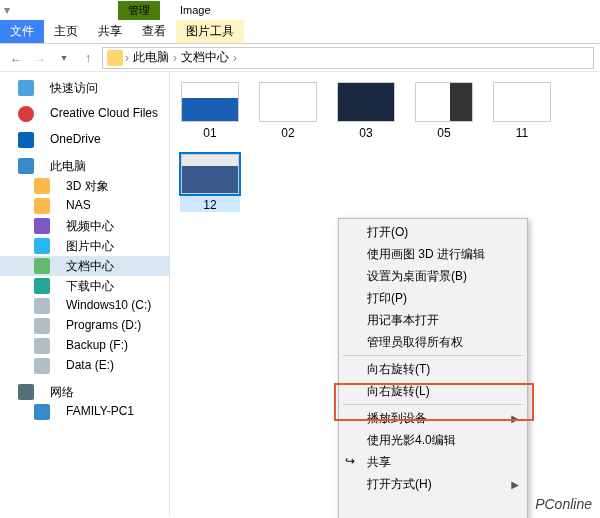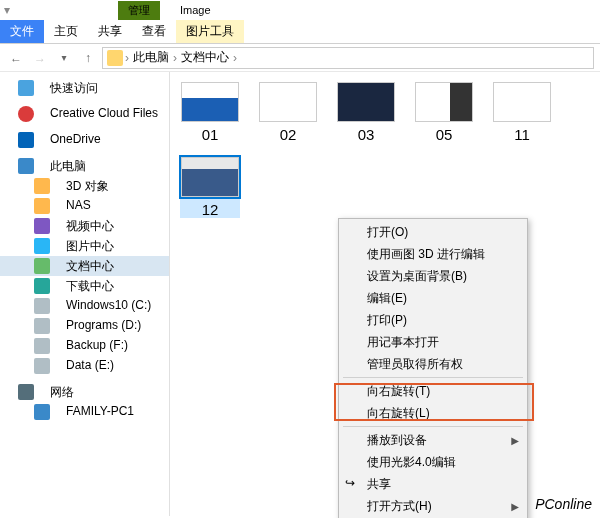--- a/index.html
+++ b/index.html
@@ -23,28 +23,28 @@
 .side-item.indent{padding-left:34px}
 .side-item.sel{background:#d8e6f2}
 .side-ico{width:16px;height:16px;flex:none}
 .side-group{margin-bottom:6px}
 .content{flex:1;padding:10px;position:relative}
 .thumbs{display:flex;flex-wrap:wrap;gap:14px 18px;align-content:flex-start}
 .thumb{width:60px;display:flex;flex-direction:column;align-items:center;gap:4px;cursor:pointer}
 .thumb-img{width:58px;height:40px;border:1px solid #ccc;background:#eef}
 .thumb.sel .thumb-img{outline:2px solid #0078d4;background:#cde6f7}
 .thumb.sel{background:#cde8ff}
-.thumb-name{font-size:15px;text-align:left}
+.thumb-name{font-size:12px;text-align:left}
 .ctx-menu{position:absolute;left:338px;top:218px;width:190px;background:#f2f2f2;border:1px solid #bcbcbc;box-shadow:2px 2px 6px rgba(0,0,0,.25);padding:2px 0;z-index:10}
 .ctx-item{display:flex;align-items:center;padding:3px 8px 3px 28px;position:relative;cursor:pointer;height:22px}
 .ctx-sep{height:1px;background:#d0d0d0;margin:2px 4px}
 .ctx-arrow{position:absolute;right:8px;color:#555;font-size:10px}
 .ctx-ico{position:absolute;left:6px;width:16px;height:16px}
 .highlight-box{position:absolute;left:334px;top:383px;width:200px;height:38px;border:2px solid #e05a2b;z-index:20;pointer-events:none}
-.watermark{position:absolute;right:8px;bottom:6px;color:#000000;font-size:14px;font-style:italic}
+.watermark{position:absolute;right:8px;bottom:6px;color:#404040;font-size:14px;font-style:italic}
 
 .fico{display:inline-block;width:100%;height:100%;border-radius:2px}
 </style>
 </head>
 <body>
 
 <div class="title-section">
   <div class="title-row" style="height:20px;align-items:center">
     <div class="ico" style="margin:0 2px"><span class="fico" style="background:#ffd66e"></span></div>
     <div class="ico"><span class="fico" style="background:#eee"></span></div>
@@ -182,21 +182,20 @@
           <div class="thumb-name">12</div>
         </div>
     </div>
   </div>
 </div>
 
 <div class="ctx-menu">
   <div class="ctx-item">打开(O)</div>
   <div class="ctx-item">使用画图 3D 进行编辑</div>
   <div class="ctx-item">设置为桌面背景(B)</div>
-  <div class="ctx-item">编辑(E)</div>
   <div class="ctx-item">打印(P)</div>
   <div class="ctx-item">用记事本打开</div>
   <div class="ctx-item">管理员取得所有权</div>
   <div class="ctx-sep"></div>
   <div class="ctx-item">向右旋转(T)</div>
   <div class="ctx-item">向右旋转(L)</div>
   <div class="ctx-sep"></div>
   <div class="ctx-item">
       <span>播放到设备</span>
       <span class="ctx-arrow">▶</span>

